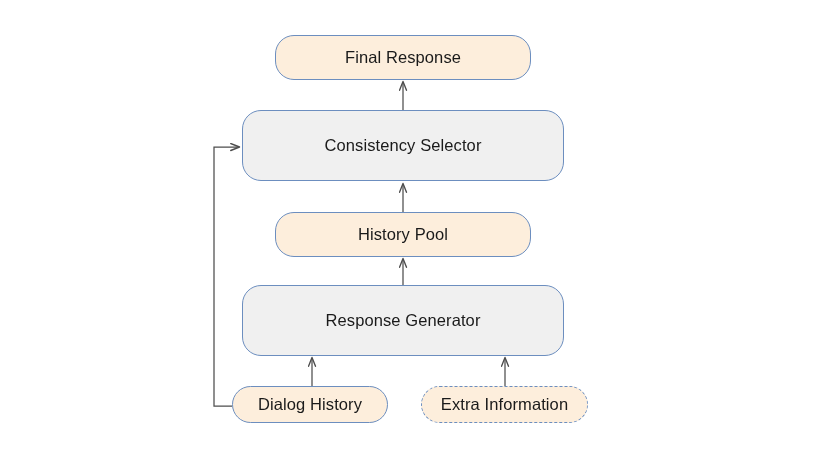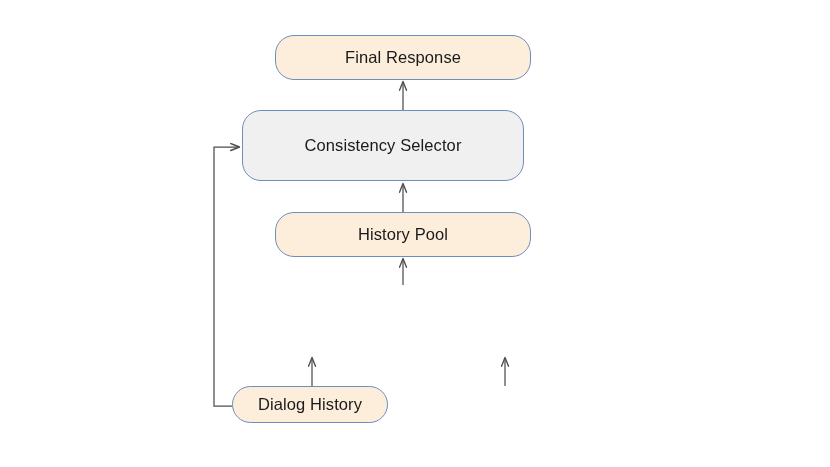--- a/index.html
+++ b/index.html
@@ -73,27 +73,33 @@
       <line x1="505" y1="386" x2="505" y2="358" marker-end="url(#arrowhead)"></line>
 
       <path d="M232,406 L214,406 L214,147 L239,147" marker-end="url(#arrowhead)"></path>
     </g>
   </svg>
 
   <div class="node fill-cream" style="left:275px; top:35px; width:256px; height:45px;">
     <span class="node-label">Final Response</span>
   </div>
 
-  <div class="node fill-gray" style="left:242px; top:110px; width:282px; height:71px;">
+  <div class="node fill-gray" style="left:242px; top:110px; width:322px; height:71px;">
     <span class="node-label">Consistency Selector</span>
   </div>
 
   <div class="node fill-cream" style="left:275px; top:212px; width:256px; height:45px;">
     <span class="node-label">History Pool</span>
   </div>
 
+  <div class="node fill-gray" style="left:242px; top:285px; width:322px; height:71px;">
+    <span class="node-label">Response Generator</span>
+  </div>
 
   <div class="node fill-cream" style="left:232px; top:386px; width:156px; height:37px;">
     <span class="node-label">Dialog History</span>
   </div>
 
+  <div class="node fill-cream dashed" style="left:421px; top:386px; width:167px; height:37px;">
+    <span class="node-label">Extra Information</span>
+  </div>
 
 </div>
 
 </body></html>

